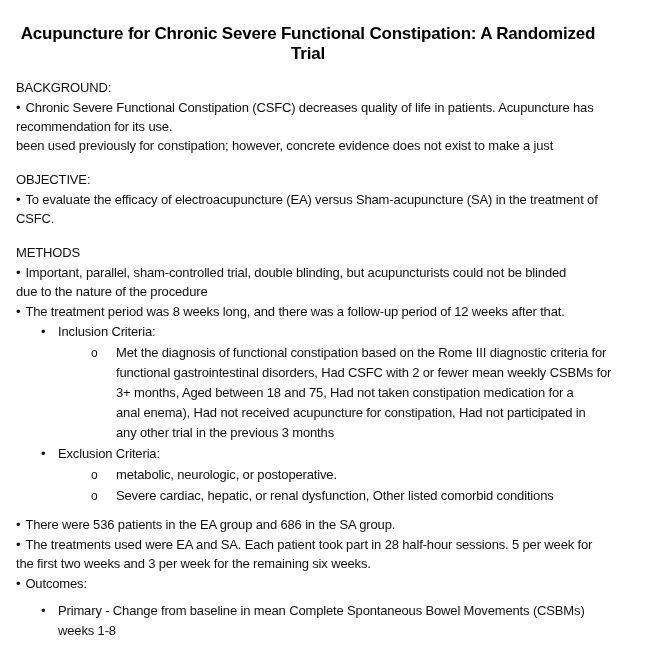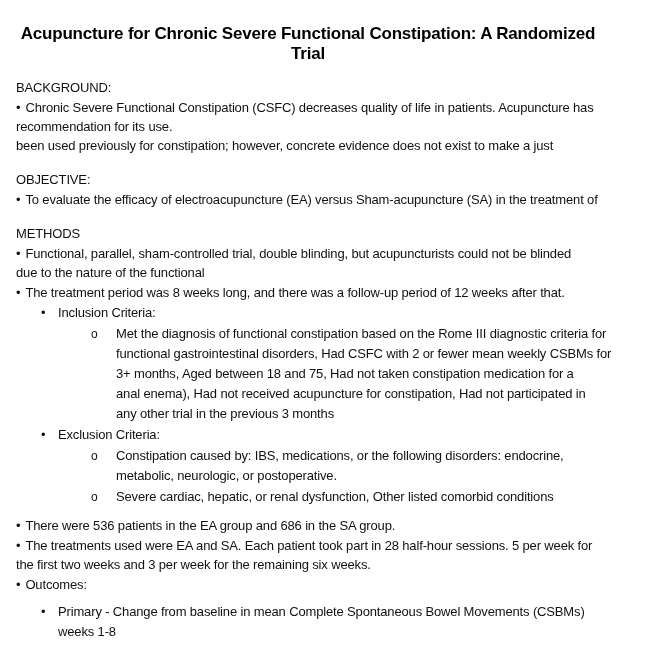--- a/index.html
+++ b/index.html
@@ -75,47 +75,48 @@
         <div class="line"><span class="glyph0">•</span><span>Chronic Severe Functional Constipation (CSFC) decreases quality of life in patients. Acupuncture has</span></div>
         <div class="line"><span>recommendation for its use.</span></div>
         <div class="line"><span>been used previously for constipation; however, concrete evidence does not exist to make a just</span></div>
       </div>
       <div class="sp sp-paragraph"></div>
       <div class="blk heading">
         <div class="line"><span>OBJECTIVE:</span></div>
       </div>
       <div class="blk b0">
         <div class="line"><span class="glyph0">•</span><span>To evaluate the efficacy of electroacupuncture (EA) versus Sham-acupuncture (SA) in the treatment of</span></div>
+        <div class="line"><span>CSFC.</span></div>
       </div>
       <div class="sp sp-paragraph"></div>
       <div class="blk heading">
         <div class="line"><span>METHODS</span></div>
       </div>
       <div class="blk b0">
-        <div class="line"><span class="glyph0">•</span><span>Functional, parallel, sham-controlled trial, double blinding, but acupuncturists could not be blinded</span></div>
-        <div class="line"><span>due to the nature of the functional</span></div>
+        <div class="line"><span class="glyph0">•</span><span>Important, parallel, sham-controlled trial, double blinding, but acupuncturists could not be blinded</span></div>
+        <div class="line"><span>due to the nature of the procedure</span></div>
       </div>
       <div class="blk b0">
         <div class="line"><span class="glyph0">•</span><span>The treatment period was 8 weeks long, and there was a follow-up period of 12 weeks after that.</span></div>
       </div>
       <div class="blk b1">
         <div class="line"><span class="glyph1">•</span><span>Inclusion Criteria:</span></div>
       </div>
       <div class="blk b2">
         <div class="line"><span class="glyph2">o</span><span>Met the diagnosis of functional constipation based on the Rome III diagnostic criteria for</span></div>
         <div class="line"><span>functional gastrointestinal disorders, Had CSFC with 2 or fewer mean weekly CSBMs for</span></div>
         <div class="line"><span>3+ months, Aged between 18 and 75, Had not taken constipation medication for a</span></div>
         <div class="line"><span>anal enema), Had not received acupuncture for constipation, Had not participated in</span></div>
         <div class="line"><span>any other trial in the previous 3 months</span></div>
       </div>
       <div class="blk b1">
         <div class="line"><span class="glyph1">•</span><span>Exclusion Criteria:</span></div>
       </div>
       <div class="blk b2">
-        <div class="line"><span class="glyph2">o</span><span>Constipation caused by: IBS, medications, or the following disorders: endocrine,</span></div>
+        <div class="line"><span class="glyph2">o</span></div>
         <div class="line"><span>metabolic, neurologic, or postoperative.</span></div>
       </div>
       <div class="blk b2">
         <div class="line"><span class="glyph2">o</span><span>Severe cardiac, hepatic, or renal dysfunction, Other listed comorbid conditions</span></div>
       </div>
       <div class="sp sp-small"></div>
       <div class="blk b0">
         <div class="line"><span class="glyph0">•</span><span>There were 536 patients in the EA group and 686 in the SA group.</span></div>
       </div>
       <div class="blk b0">

